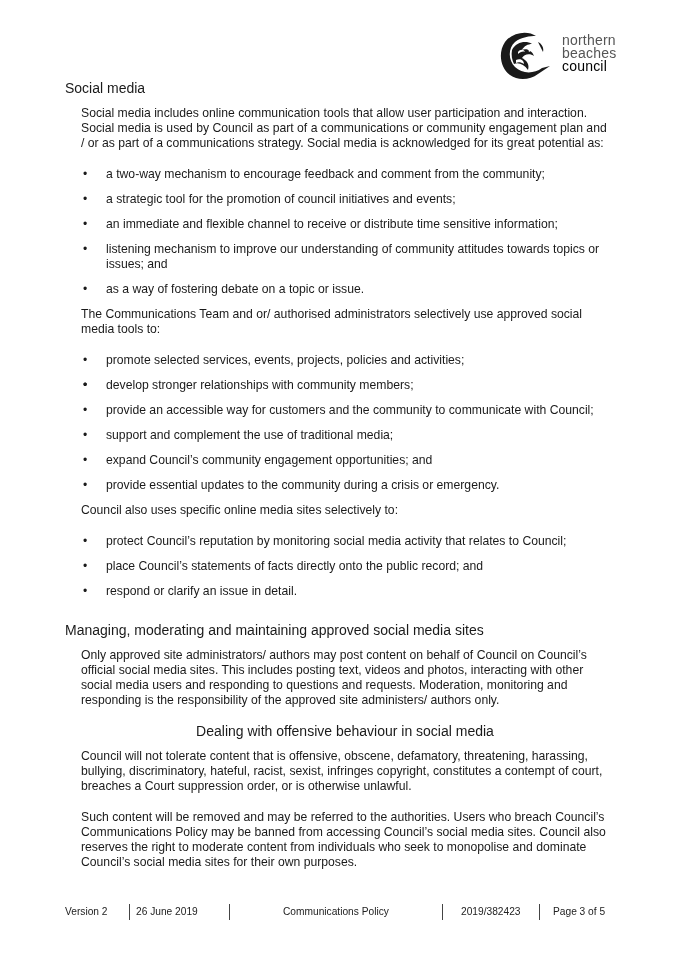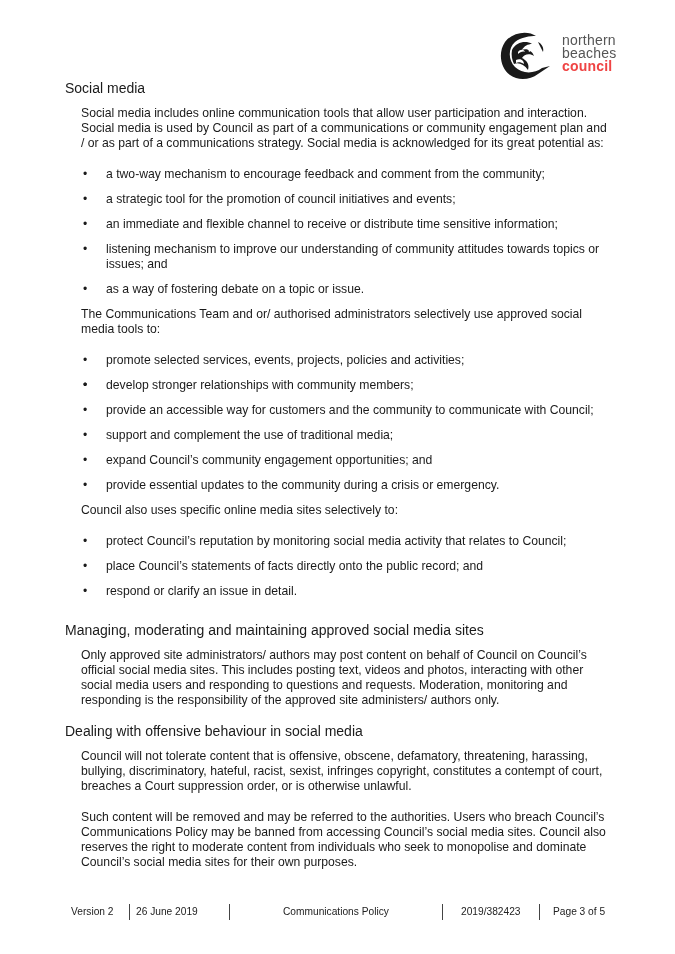--- a/index.html
+++ b/index.html
@@ -1,32 +1,32 @@
 <!DOCTYPE html>
 <html><head>
 <meta charset="utf-8">
 <style>
   html, body { margin: 0; padding: 0; background: #ffffff; }
   body { width: 675px; height: 954px; position: relative; overflow: hidden;
          font-family: "Liberation Sans", sans-serif; color: #1a1a1a; }
   .logo { position: absolute; left: 498px; top: 30px; width: 150px; height: 52px; }
   .logo-mark { position: absolute; left: 0; top: 0; width: 56px; height: 52px; }
   .logo-text { position: absolute; left: 64px; top: 4px; font-size: 14px; line-height: 13px; color: #555; letter-spacing: 0.2px; }
-  .logo-text .l3 { color: #ef4444; font-weight: bold; }
+  .logo-text .l3 { color: #000000; }
   .content { position: absolute; left: 65px; top: 81px; width: 560px; font-size: 12.2px; line-height: 15px; }
   h2 { font-size: 14px; font-weight: normal; margin: 0; line-height: 15px; }
   p { margin: 16px; }
   .sec1-title { margin-top: 0; }
   .para { margin-top: 10px; }
   ul { list-style: none; margin: 0; padding: 0; }
   li { position: relative; padding-left: 41px; margin-top: 10px; }
   li .bullet { position: absolute; left: 18px; top: 0; }
   .list1 { margin-top: 2px; }
   .sec2-title { margin-top: 24px; }
-  .sec3-title { margin-top: 10px; }
+  .sec3-title { margin-top: 10px; text-align: center; }
   .footer { position: absolute; left: 0; top: 904px; width: 675px; height: 16px; font-size: 10.2px; color: #222; }
   .footer span { position: absolute; top: 2px; }
   .vbar { position: absolute; top: 0; width: 1px; height: 16px; background: #444; }
 </style>
 </head>
 <body>
 
 <div class="logo">
   <svg class="logo-mark" viewBox="0 0 56 52">
     <path d="M38 6 C30 0 14 2 7 12 C0 22 2 38 12 45 C20 51 32 50 40 44 L52 36 L44 38 C36 44 24 44 17 37 C10 30 10 18 17 12 C23 7 32 6 38 6 Z" fill="#1a1a1a"></path>
@@ -75,21 +75,21 @@
 
   <h2 class="sec2-title">Managing, moderating and maintaining approved social media sites</h2>
   <p class="para">Only approved site administrators/ authors may post content on behalf of Council on Council’s official social media sites. This includes posting text, videos and photos, interacting with other social media users and responding to questions and requests. Moderation, monitoring and responding is the responsibility of the approved site administers/ authors only.</p>
 
   <h2 class="sec3-title">Dealing with offensive behaviour in social media</h2>
   <p class="para">Council will not tolerate content that is offensive, obscene, defamatory, threatening, harassing, bullying, discriminatory, hateful, racist, sexist, infringes copyright, constitutes a contempt of court, breaches a Court suppression order, or is otherwise unlawful.</p>
   <p class="para">Such content will be removed and may be referred to the authorities. Users who breach Council’s Communications Policy may be banned from accessing Council’s social media sites. Council also reserves the right to moderate content from individuals who seek to monopolise and dominate Council’s social media sites for their own purposes.</p>
 </div>
 
 <div class="footer">
-  <span style="left:71px">Version 2</span>
+  <span style="left:65px">Version 2</span>
   <div class="vbar" style="left:129px"></div>
   <span style="left:136px">26 June 2019</span>
   <div class="vbar" style="left:229px"></div>
   <span style="left:283px">Communications Policy</span>
   <div class="vbar" style="left:442px"></div>
   <span style="left:461px">2019/382423</span>
   <div class="vbar" style="left:539px"></div>
   <span style="left:553px">Page 3 of 5</span>
 </div>
 

